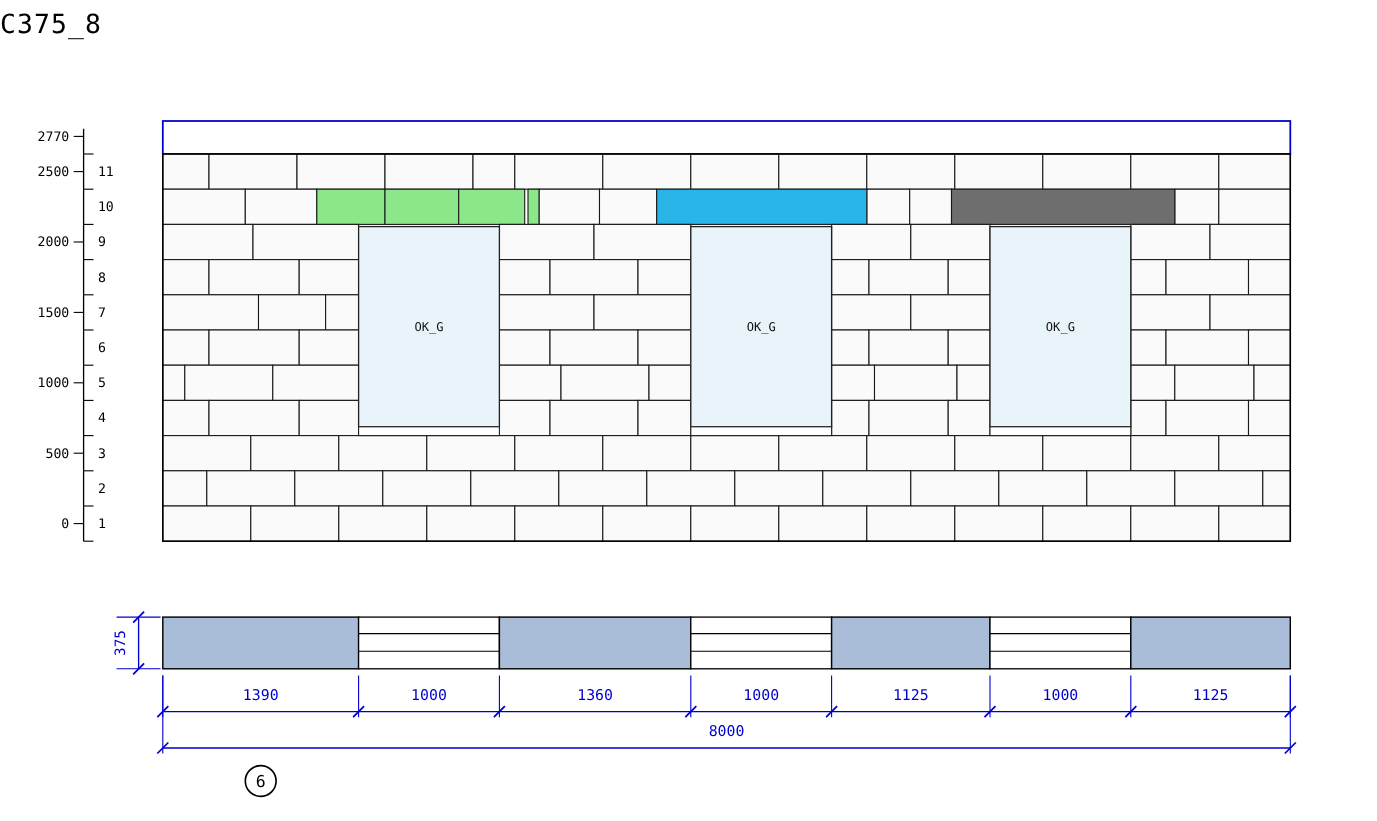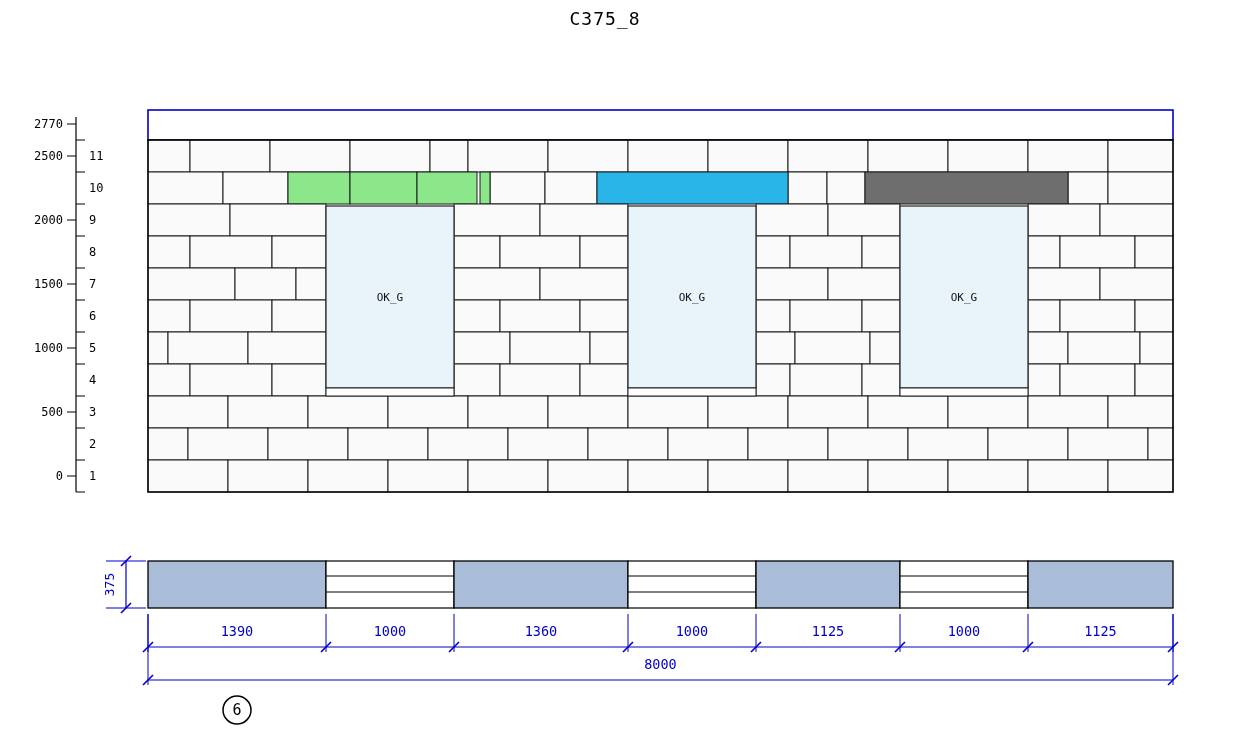--- a/index.html
+++ b/index.html
@@ -1,19 +1,19 @@
 <!DOCTYPE html>
 <html><head>
 <meta charset="utf-8">
 <style>
   html,body{margin:0;padding:0;background:#ffffff;}
   .page{position:relative;width:1252px;height:746px;background:#fff;
         font-family:"DejaVu Sans Mono","Liberation Mono",monospace;overflow:hidden;}
-  .title{position:absolute;top:8px;left:0;width:1210px;text-align:center;
-         font-size:18px;letter-spacing:1px;color:#000;}
+  .title{position:absolute;top:8px;left:0;width:1210px;
+         font-size:24px;letter-spacing:1px;color:#000;}
   svg{position:absolute;top:0;left:0;}
   svg text{font-family:"DejaVu Sans Mono","Liberation Mono",monospace;}
 </style>
 </head>
 <body>
 
 <div class="page">
   <div class="title">C375_8</div>
   <svg id="drawing" width="1252" height="746" viewBox="0 0 1252 746">
       <rect x="148" y="110" width="1025" height="30" fill="#ffffff" stroke="#0000cd" stroke-width="1.6"></rect>

